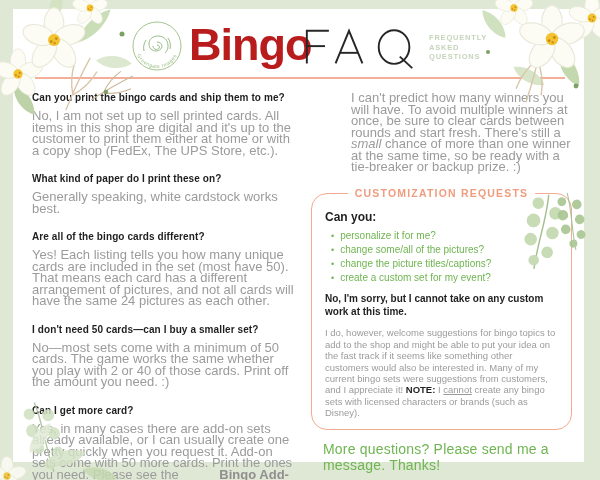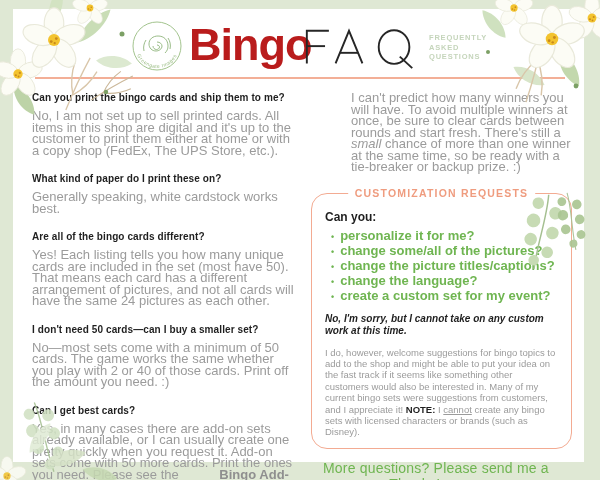--- a/index.html
+++ b/index.html
@@ -43,24 +43,24 @@
     padding:13px 13px 10px;margin:0 8px 11px;background:#fff;
   }
   #custom-box-title{
     position:absolute;top:-7px;left:50%;transform:translateX(-50%);
     background:#fff;padding:0 7px;white-space:nowrap;
     color:#ef9c7f;font-size:10.5px;font-weight:700;letter-spacing:1.2px;
   }
   .box-intro{font-size:12px;font-weight:700;color:#1f1f1f;margin:3px 0 5px;}
   #custom-box ul{list-style:none;margin:0 0 8px;padding:0 0 0 6px;}
   #custom-box li{
-    font-size:13px;font-weight:700;color:#6fb551;line-height:13.2px;
+    font-size:10px;font-weight:400;color:#6fb551;line-height:13.2px;
   }
   #custom-box li::before{content:"•";margin:0 6px 0 0;font-size:9px;color:#6fb551;}
-  .box-refusal{font-size:10px;font-weight:700;color:#1f1f1f;line-height:12.5px;margin:0 0 9px;font-style:italic;}
+  .box-refusal{font-size:10px;font-weight:700;color:#1f1f1f;line-height:12.5px;margin:0 0 9px;}
   .box-note{font-size:9.5px;color:#9b9b9b;line-height:11.4px;margin:0;}
   .box-note b{color:#1f1f1f;}
   .box-note u{text-decoration:underline;}
   #footer-msg{margin-left:20px;font-size:14px;font-weight:400;color:#6fb551;letter-spacing:0.2px;}
   
   .floral{position:absolute;z-index:3;pointer-events:none;}
   #floral-tl{left:-6px;top:-8px;}
   #floral-tr{right:-4px;top:-6px;}
   #floral-bl{left:-5px;bottom:-8px;opacity:0.85;}
   #floral-rm{right:8px;top:182px;}
@@ -160,35 +160,34 @@
 
     <div class="q">What kind of paper do I print these on?</div>
     <p class="a">Generally speaking, white cardstock works best.</p>
 
     <div class="q">Are all of the bingo cards different?</div>
     <p class="a">Yes! Each listing tells you how many unique cards are included in the set (most have 50). That means each card has a different arrangement of pictures, and not all cards will have the same 24 pictures as each other.</p>
 
     <div class="q">I don't need 50 cards—can I buy a smaller set?</div>
     <p class="a">No—most sets come with a minimum of 50 cards. The game works the same whether you play with 2 or 40 of those cards. Print off the amount you need. :)</p>
 
-    <div class="q">Can I get best cards?</div>
+    <div class="q">Can I get more card?</div>
     <p class="a"><span>Yes, in many cases there are add-on sets already available, or I can usually create one pretty quickly when you request it. Add-on sets come with 50 more cards. Print the ones you need. Please see the </span><b>Bingo Add-ons and Extras</b><span> section of the shop, or check the bingo description for a link to the add-on pack.</span></p>
   </div>
 
   <div id="col-right">
     <p class="a"><span>I can't predict how many winners you will have. To avoid multiple winners at once, be sure to clear cards between rounds and start fresh. There's still a </span><i>small</i><span> chance of more than one winner at the same time, so be ready with a tie-breaker or backup prize. :)</span></p>
 
     <div id="custom-box">
       <div id="custom-box-title">CUSTOMIZATION REQUESTS</div>
       <div class="box-intro">Can you:</div>
       <ul>
         <li>personalize it for me?</li>
         <li>change some/all of the pictures?</li>
         <li>change the picture titles/captions?</li>
-        <li>change the language?</li>
         <li>create a custom set for my event?</li>
       </ul>
       <div class="box-refusal">No, I'm sorry, but I cannot take on any custom work at this time.</div>
       <p class="box-note"><span>I do, however, welcome suggestions for bingo topics to add to the shop and might be able to put your idea on the fast track if it seems like something other customers would also be interested in. Many of my current bingo sets were suggestions from customers, and I appreciate it! </span><b>NOTE:</b><span> I </span><u>cannot</u><span> create any bingo sets with licensed characters or brands (such as Disney).</span></p>
     </div>
 
     <div id="footer-msg">More questions? Please send me a message. Thanks!</div>
   </div>
 
   <svg id="floral-tl" class="floral" width="152" height="130">

